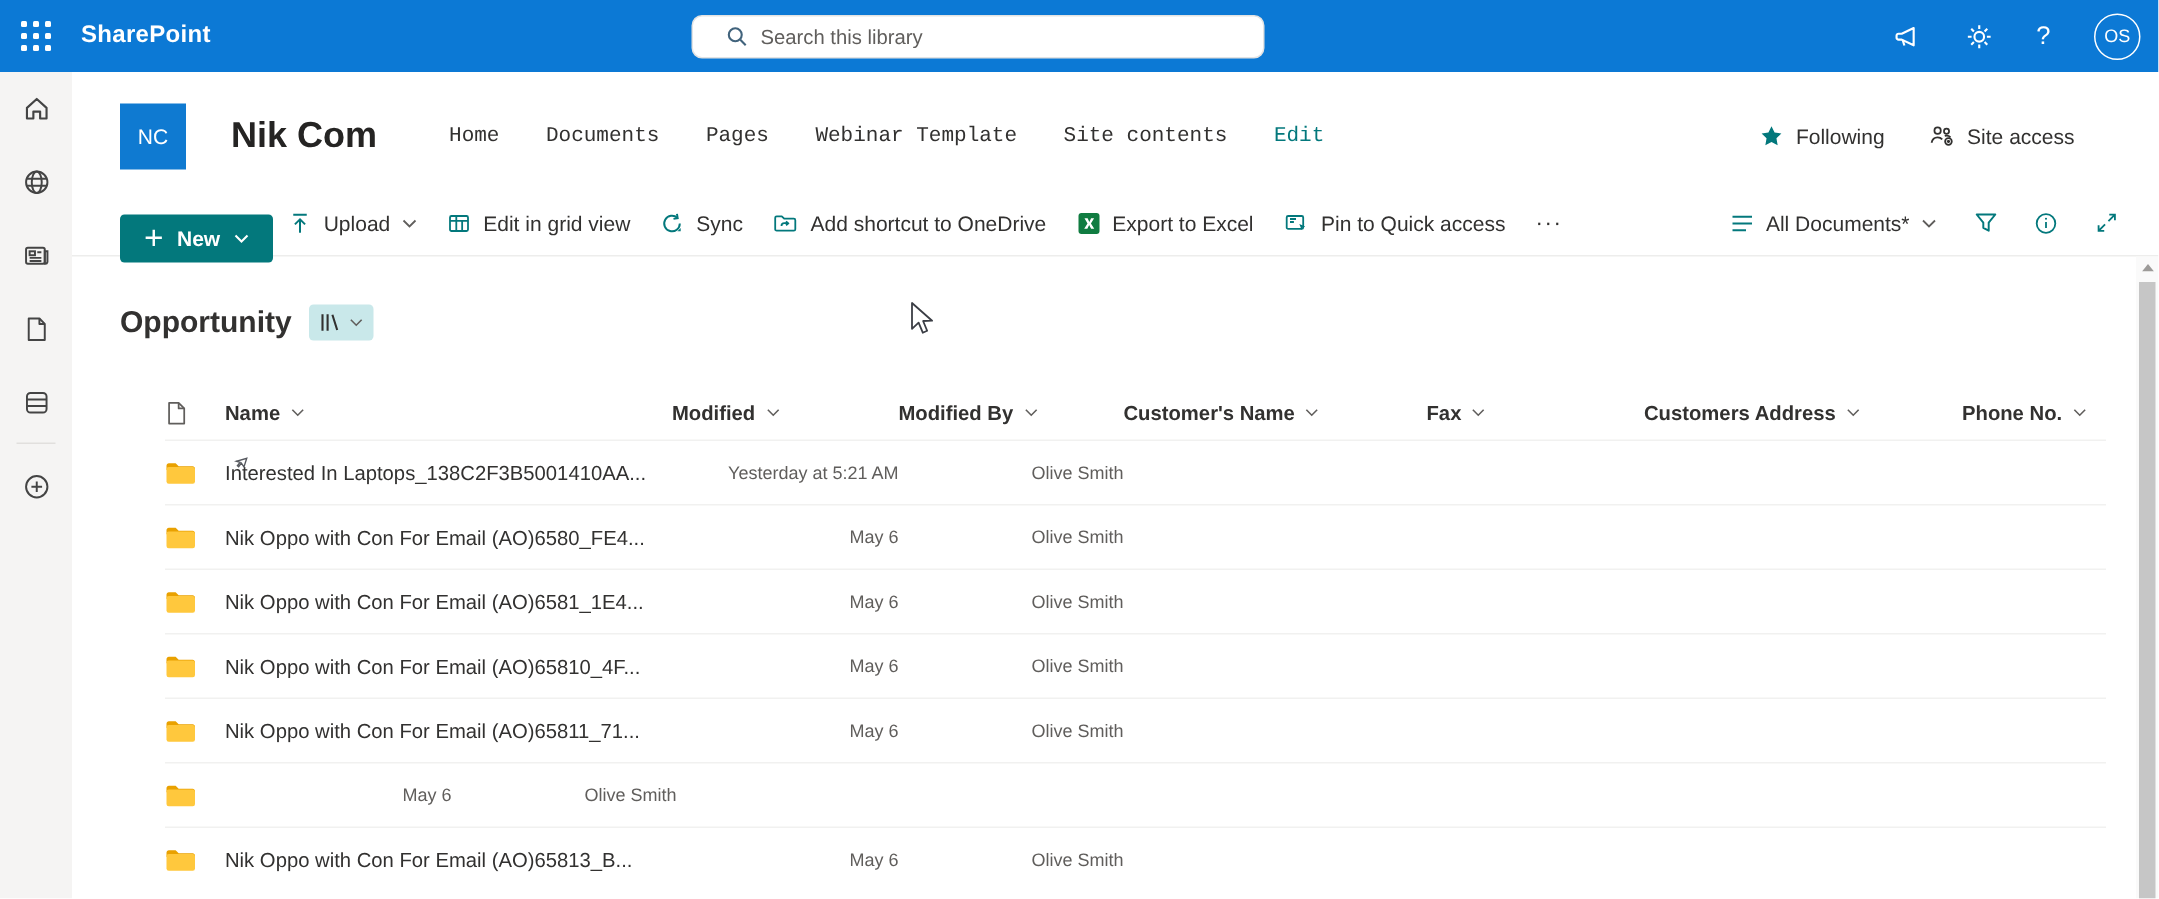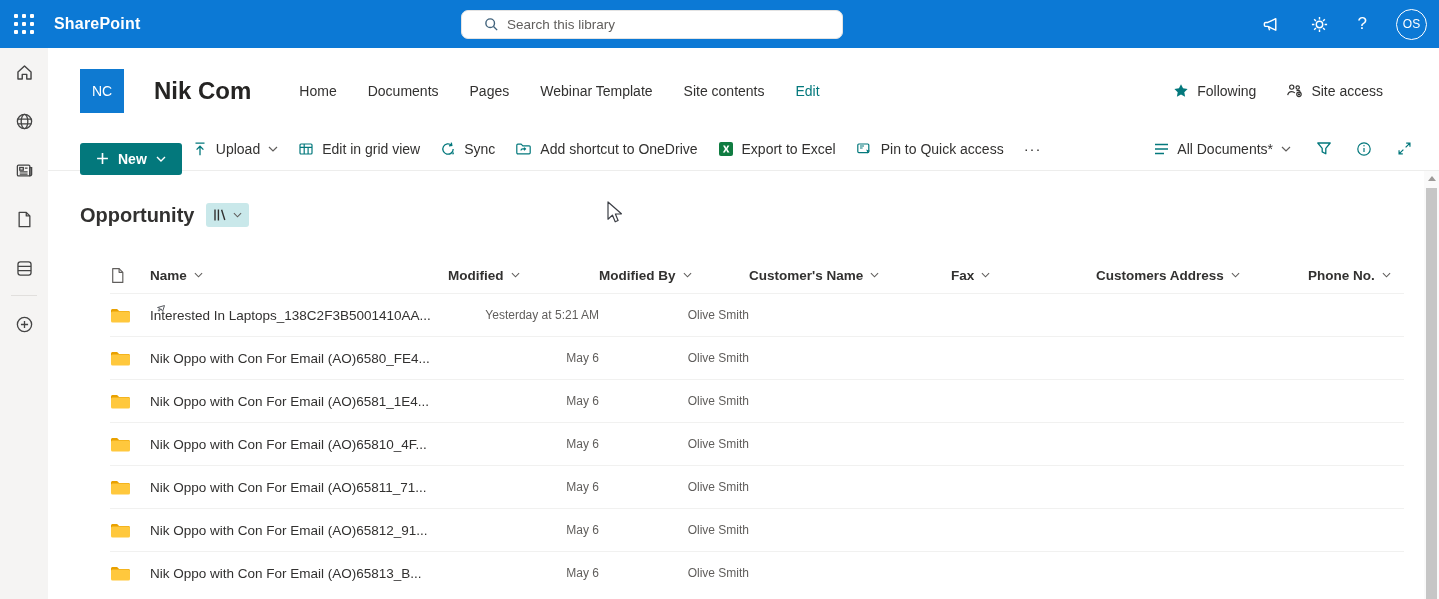--- a/index.html
+++ b/index.html
@@ -39,21 +39,21 @@
 
   
   .main { position:absolute; top:48px; left:48px; right:0; bottom:0; background:#fff; }
 
   .site-header { height:85px; display:flex; align-items:center; padding:0 56px 0 32px; }
   .site-logo { width:44px; height:44px; background:#0f7ad1; color:#fff; font-size:14px;
                display:flex; align-items:center; justify-content:center; flex:0 0 auto; }
   .site-title { font-size:24px; font-weight:bold; color:#252423; margin-left:30px; white-space:nowrap; }
   .site-nav { display:flex; align-items:center; gap:31px; margin-left:48px; }
   .nav-link { font-size:14px; color:#323130; background:none; border:none; cursor:pointer;
-              font-family:Liberation Sans, sans-serif; white-space:nowrap; }
+              font-family:Liberation Mono, monospace; white-space:nowrap; }
   .nav-link.accent { color:#03787c; }
   .header-right { margin-left:auto; display:flex; align-items:center; gap:30px; }
   .hr-item { display:flex; align-items:center; gap:8px; background:none; border:none;
              cursor:pointer; font-size:14px; color:#323130; font-family:"Liberation Sans",sans-serif; }
 
   
   .command-bar { height:38px; display:flex; align-items:center; padding:0 18px 6px 32px;
                  border-bottom:1px solid #ededec; }
   .new-btn { height:32px; background:#03787c; color:#fff; border:none; border-radius:3px;
              font-size:14px; font-weight:bold; display:flex; align-items:center; gap:9px;
@@ -481,21 +481,20 @@
     <div class="td c6"></div>
   </div>
 
   <div class="tr">
     <div class="col-icon">
       <svg width="20" height="17" viewBox="0 0 20 16">
         <path d="M1 3c0-.9.7-1.6 1.6-1.6h4.5l2 2h9.3c.9 0 1.6.7 1.6 1.6v.6H1z" fill="#e9a100"></path>
         <rect x="1" y="3.9" width="19" height="11.1" rx="1.5" fill="#ffc83d"></rect>
       </svg>
     </div>
-    <div class="td c0 name-cell">Nik Oppo with Con For Email (AO)65812_91...</div>
     <div class="td c1 sub">May 6</div>
     <div class="td c2 sub">Olive Smith</div>
     <div class="td c3"></div>
     <div class="td c4"></div>
     <div class="td c5"></div>
     <div class="td c6"></div>
   </div>
 
   <div class="tr">
     <div class="col-icon">

